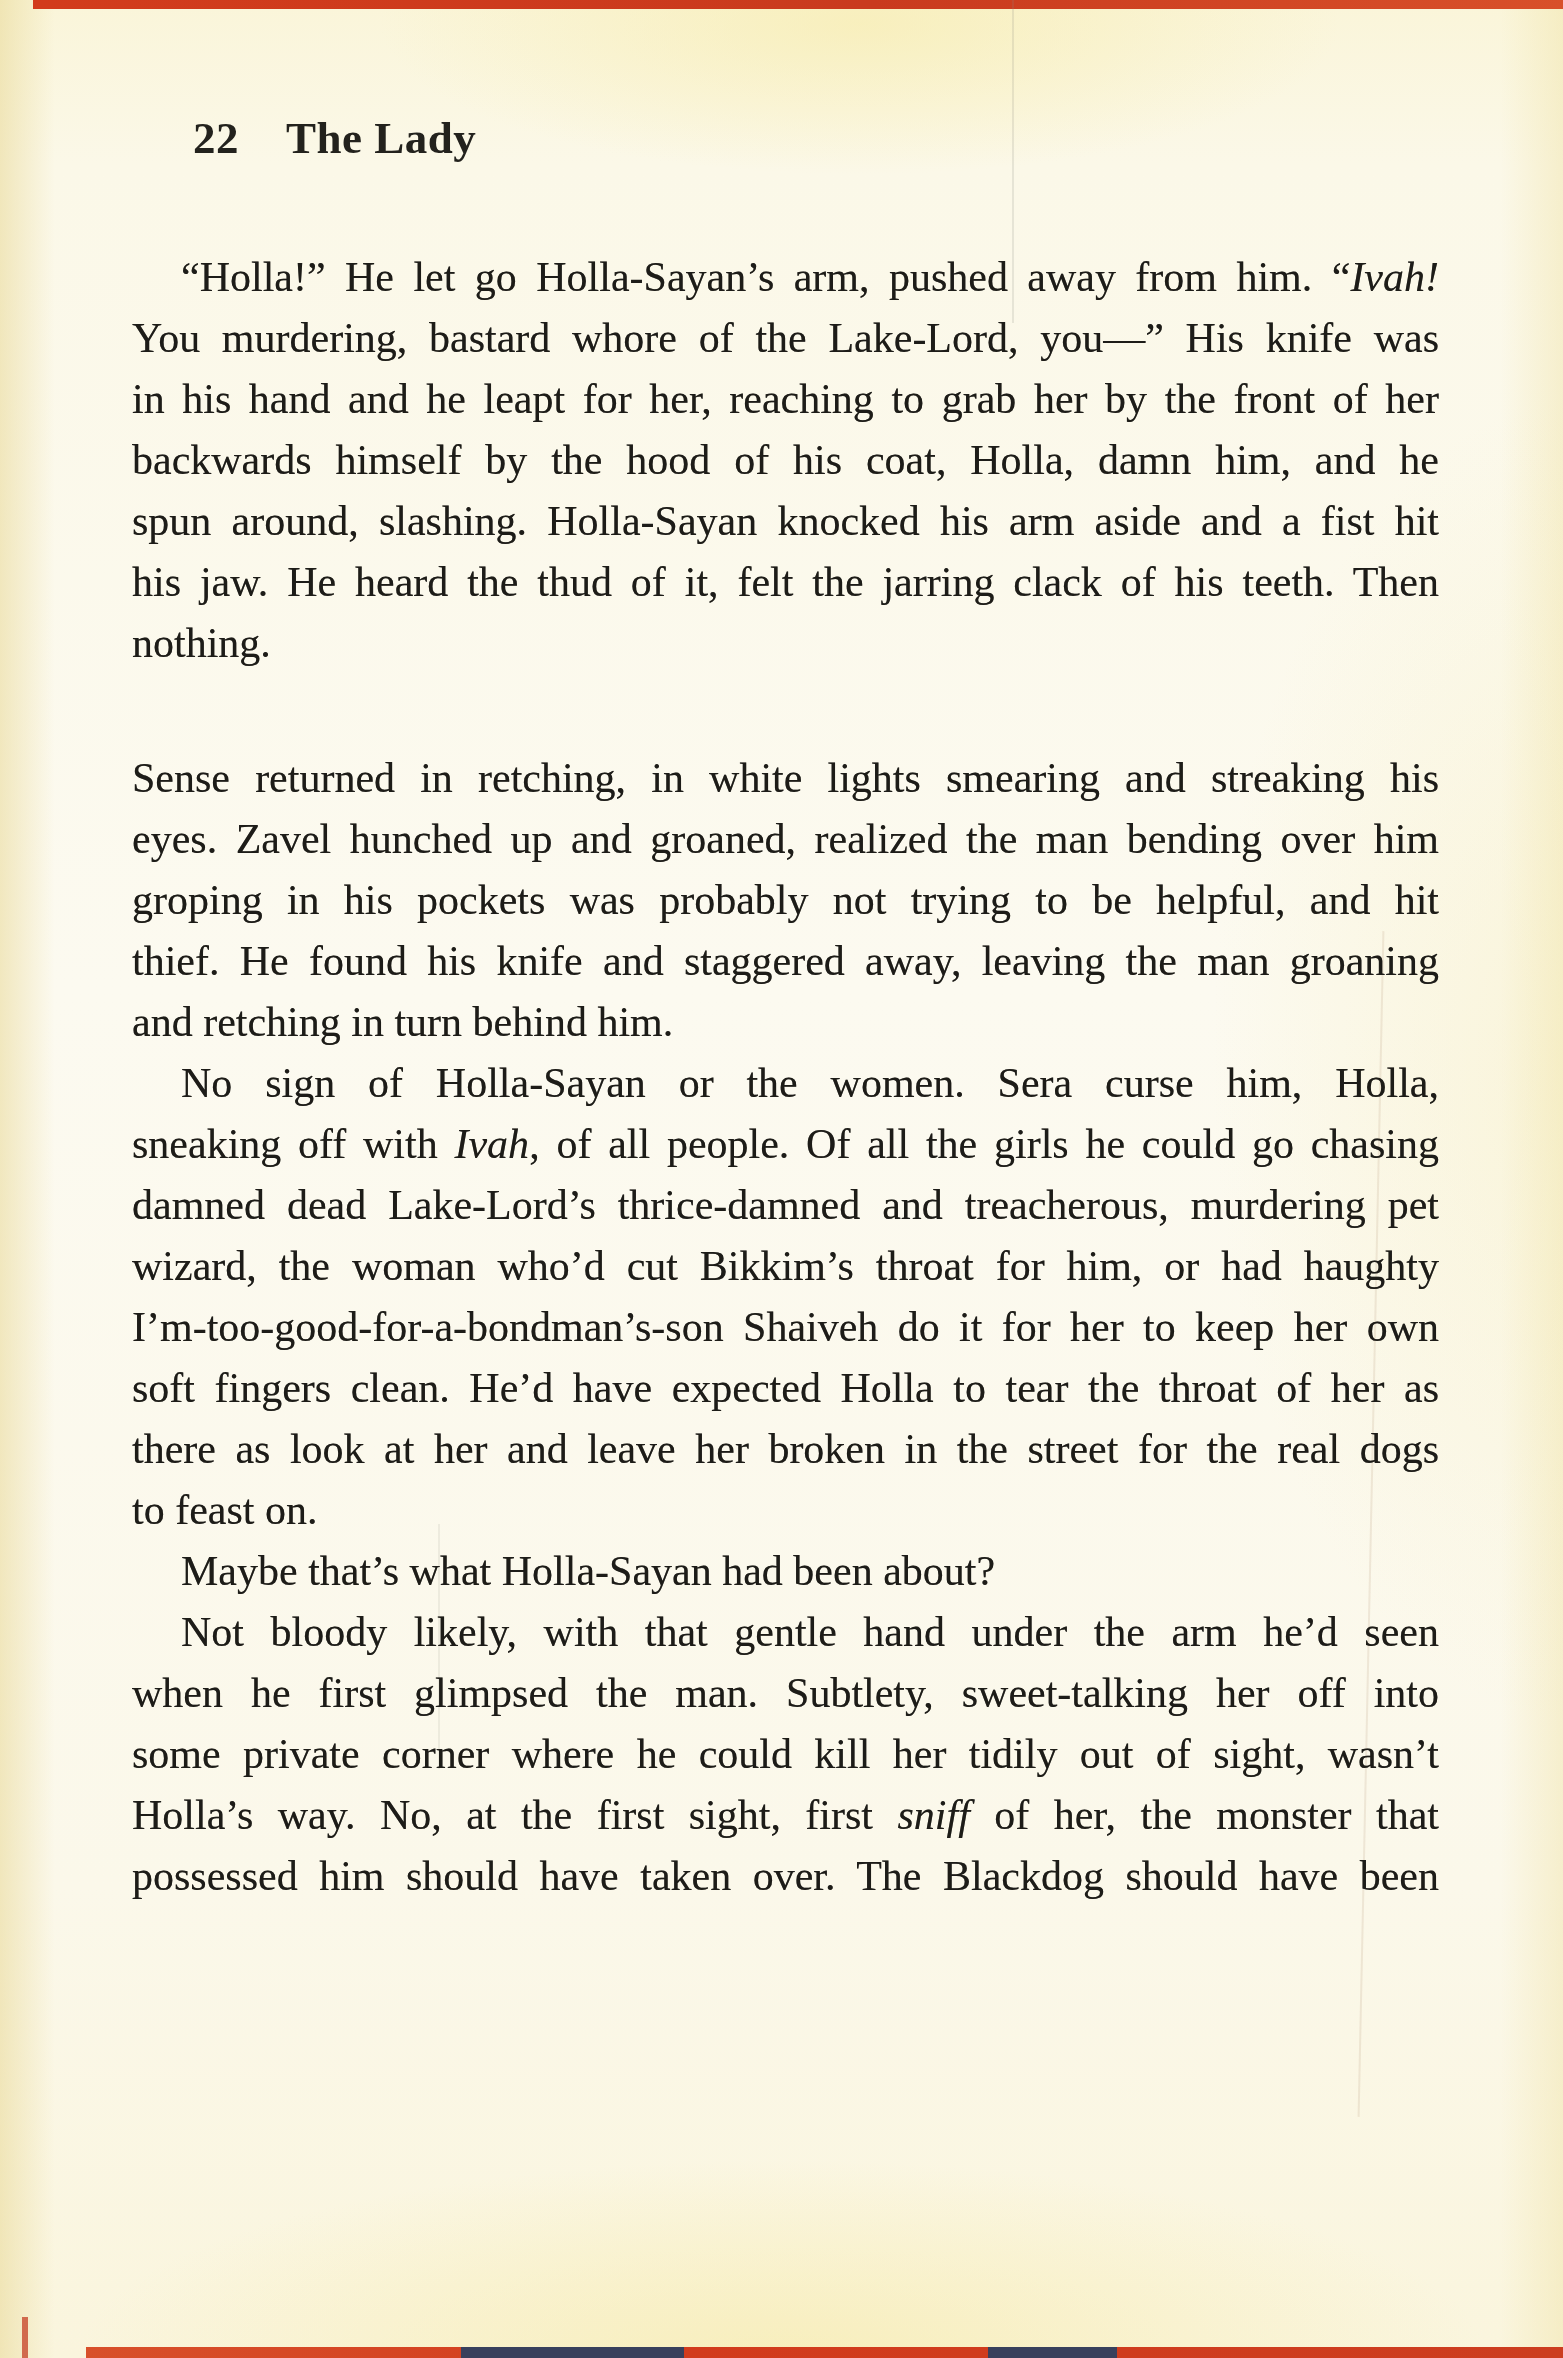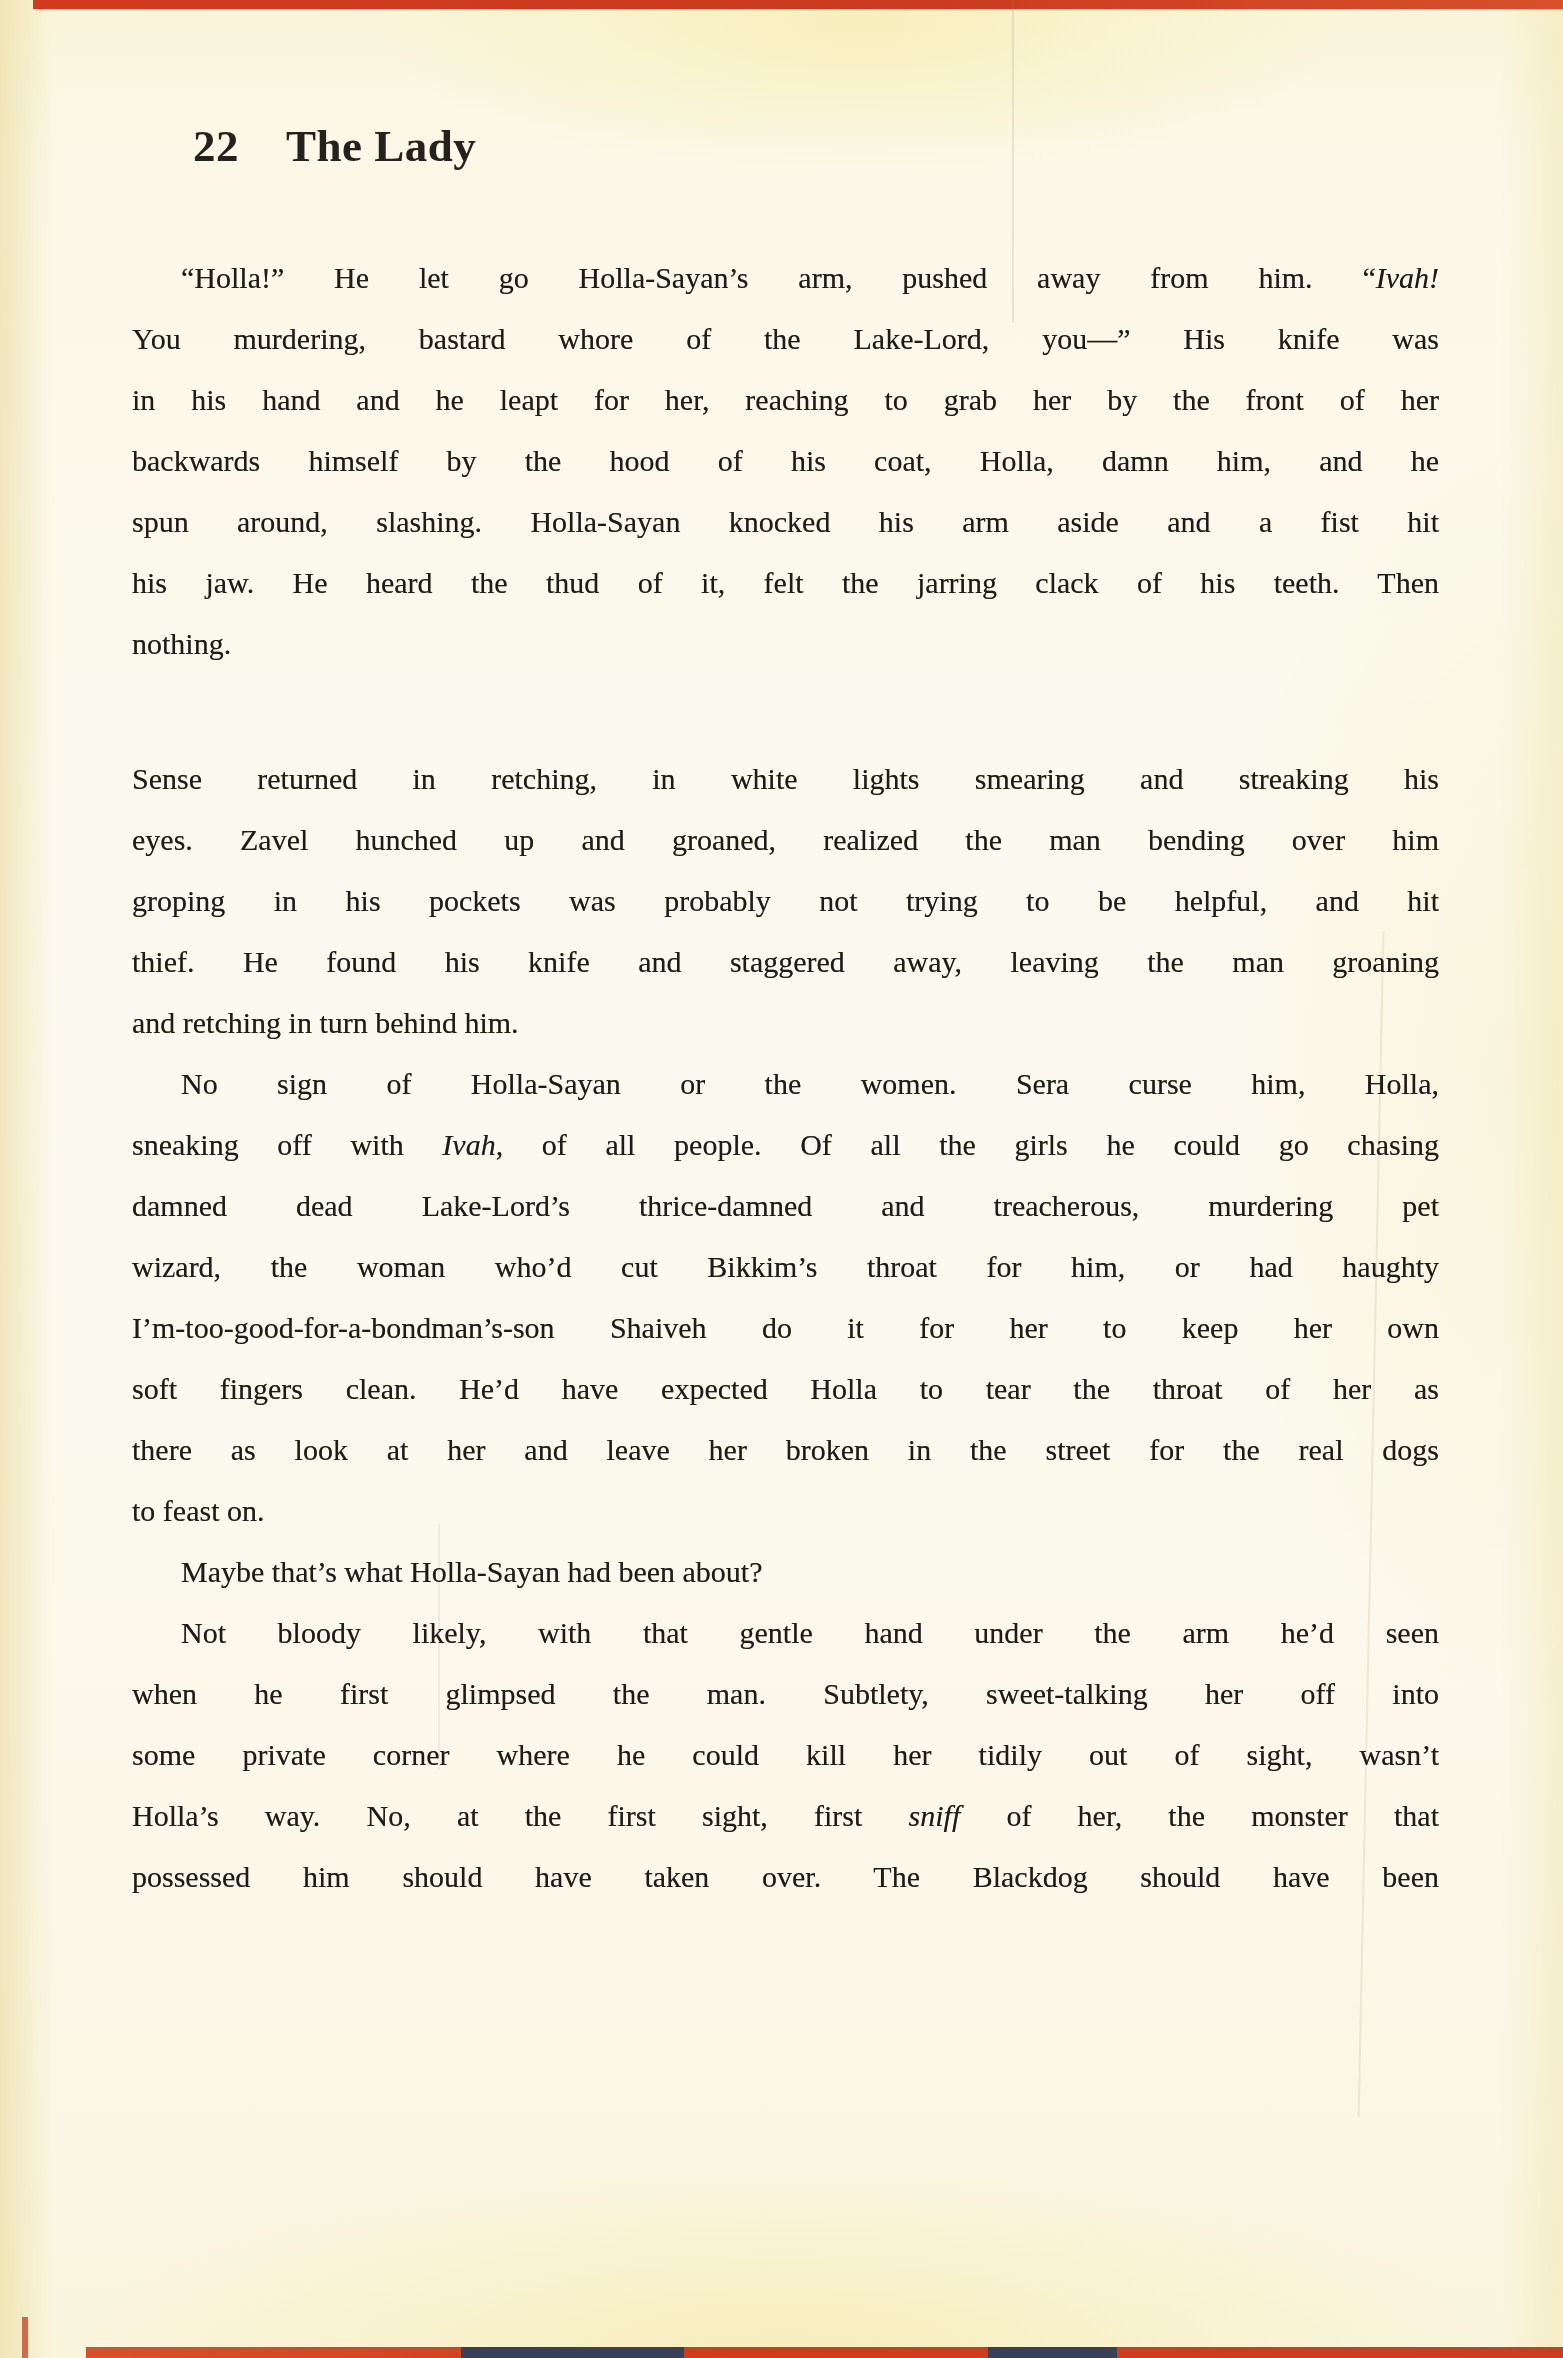--- a/index.html
+++ b/index.html
@@ -31,28 +31,28 @@
     background:linear-gradient(90deg,#d8502a, var(--edge-red,#d23b1c) 40%, #cc3d1f 100%);
   }
   .edge-dark-a{position:absolute;bottom:0;left:461px;width:223px;height:10.8px;background:var(--edge-dark,#38405c);}
   .edge-dark-b{position:absolute;bottom:0;left:988px;width:129px;height:10.8px;background:var(--edge-dark,#38405c);}
   .edge-tick{position:absolute;bottom:0;left:21.6px;width:6.9px;height:41px;background:#c84a2e;opacity:.8;}
   .crease-top{position:absolute;top:0;left:1012px;width:2px;height:323px;background:#8a8a80;opacity:.18;}
   .crease-right{position:absolute;top:931px;left:1370px;width:2px;height:1186px;background:#b08868;opacity:.16;transform:rotate(1.2deg);}
   .crease-mid{position:absolute;top:1524px;left:438px;width:2px;height:245px;background:#9a9a8c;opacity:.14;}
   
   .header{
-    position:absolute;top:120px;left:193px;
+    position:absolute;top:112px;left:193px;
     font-weight:700;font-size:45px;letter-spacing:0.5px;color:#23221d;
   }
   .header .title{margin-left:47px;}
   
   .body{
     position:absolute;left:132px;width:1307px;top:247px;
-    font-size:30px;line-height:61px;
+    font-size:42px;line-height:61px;
     text-shadow:0 0 0.5px rgba(25,23,18,.55);
   }
   .para.gap{margin-top:74px;}
   .line{
     text-align:justify;
     text-align-last:justify;
     white-space:normal;
   }
   .line.endline{text-align-last:left;}
   .para.indent .line:first-child{text-indent:49px;}

